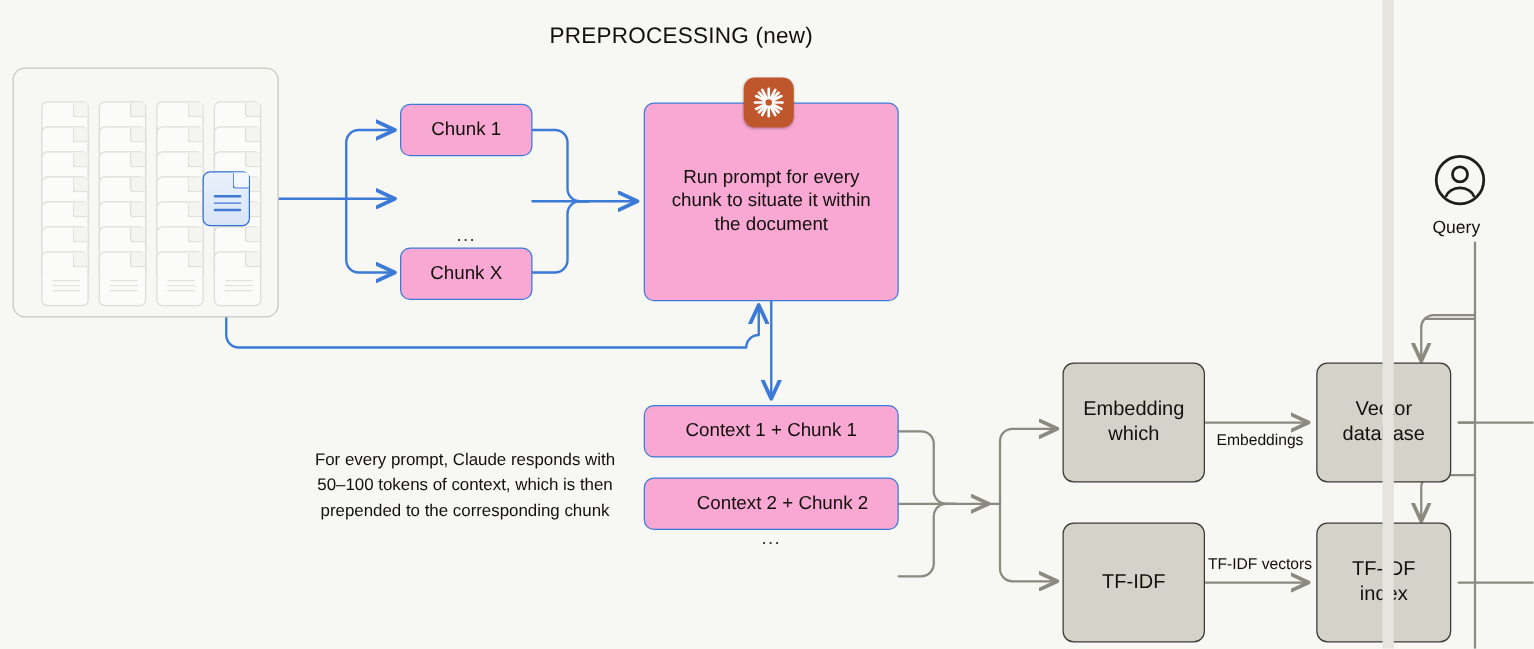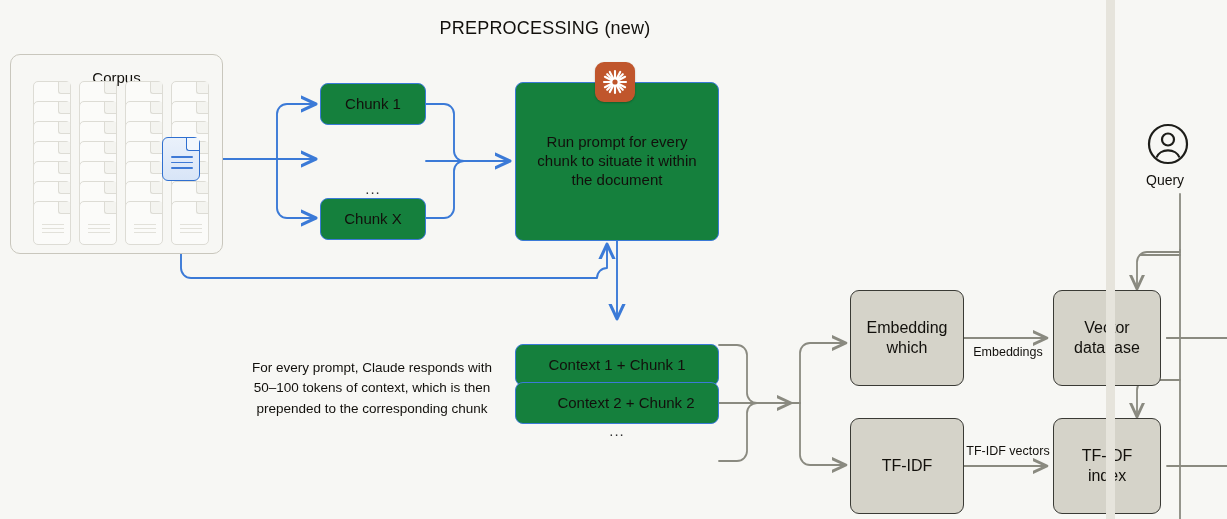--- a/index.html
+++ b/index.html
@@ -63,21 +63,21 @@
     border-left: 1.6px solid #2f6fd0; border-bottom: 1.6px solid #2f6fd0;
     background: #f2f7fd; border-bottom-left-radius: 3px;
   }
   .hdoc .lines { position: absolute; left: 8px; top: 18px; width: 22px; }
   .hdoc .lines i { display: block; height: 1.5px; background: #3f7ad6; margin-bottom: 4px; border-radius: 1px; }
 
   
   .bbox {
     position: absolute;
     border: 1.6px solid #3b7ad7; border-radius: 8px;
-    background: #15803d;
+    background: #f9a8d4;
     display: flex; align-items: center; justify-content: center;
     text-align: center;
     color: #12100c;
     line-height: 1.26;
   }
   .gbox {
     position: absolute;
     border: 1.6px solid #3a3a35; border-radius: 9px;
     background: #d5d3c9;
     display: flex; align-items: center; justify-content: center;
@@ -175,21 +175,20 @@
       <path d="M1180,380 h-33 a10,10 0 0 0 -10,10 V416" marker-end="url(#ag)"></path>
 
       <path d="M1167,338 H1227"></path>
       <path d="M1167,466 H1227"></path>
 
       <path d="M1167,338 H1180"></path>
     </g>
   </svg>
 
   <div class="corpus">
-    <div class="corpus-label">Corpus</div>
     <div class="doc-grid">
       <div class="doc-col" style="left:0">
           <div class="pdoc" style="top: 0px; z-index: 0;">
             <div class="fold"></div>
           </div>
           <div class="pdoc" style="top: 20px; z-index: 1;">
             <div class="fold"></div>
           </div>
           <div class="pdoc" style="top: 40px; z-index: 2;">
             <div class="fold"></div>
@@ -329,21 +328,21 @@
         <line x1="25.2" y1="9.9" x2="14.8" y2="30.1"></line>
         <line x1="9.9" y1="14.8" x2="30.1" y2="25.2"></line>
         <line x1="30.1" y1="14.8" x2="9.9" y2="25.2"></line>
       </g>
       <circle cx="20" cy="20" r="2.6" fill="#c0562c"></circle>
     </svg>
   </div>
 
   <div class="note">For every prompt, Claude responds with 50–100 tokens of context, which is then prepended to the corresponding chunk</div>
 
-  <div class="bbox" style="left:515px; top:324px; width:204px; height:42px; font-size:15px;margin-top:20px;">
+  <div class="bbox" style="left:515px; top:324px; width:204px; height:42px; font-size:15px;">
     <span>Context 1 + Chunk 1</span>
   </div>
   <div class="bbox" style="left:515px; top:382px; width:204px; height:42px; font-size:15px;padding-left:18px;">
     <span>Context 2 + Chunk 2</span>
   </div>
   <div class="dots" style="left:515px; top:422px; width:204px;">...</div>
 
   <div class="gbox" style="left:850px; top:290px; width:114px; height:96px; font-size:16px; padding:0 10px;">
     <span>Embedding which</span>
   </div>

